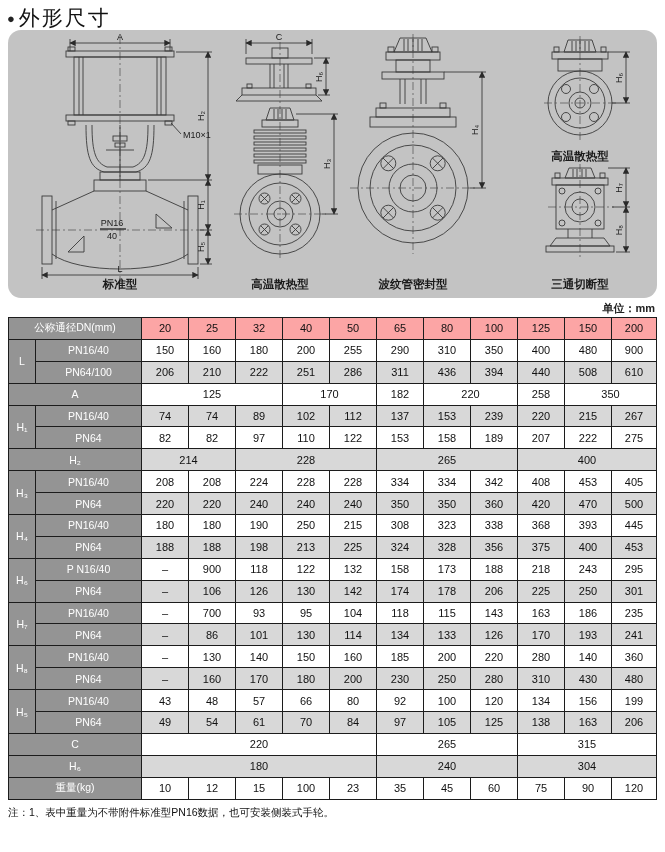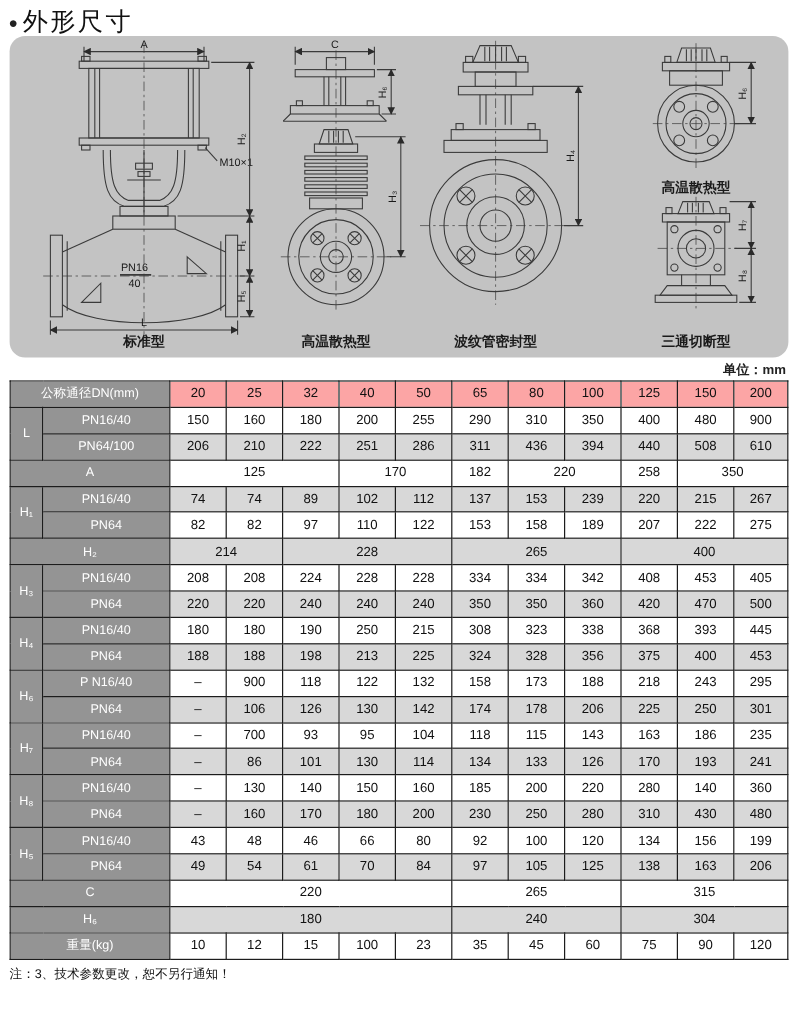--- a/index.html
+++ b/index.html
@@ -543,21 +543,21 @@
         <td class="data">280</td>
         <td class="data">310</td>
         <td class="data">430</td>
         <td class="data">480</td>
       </tr>
       <tr>
         <td class="glabel" rowspan="2">H₅</td>
         <td class="slabel">PN16/40</td>
         <td class="data">43</td>
         <td class="data">48</td>
-        <td class="data">46</td>
+        <td class="data">57</td>
         <td class="data">66</td>
         <td class="data">80</td>
         <td class="data">92</td>
         <td class="data">100</td>
         <td class="data">120</td>
         <td class="data">134</td>
         <td class="data">156</td>
         <td class="data">199</td>
       </tr>
       <tr class="shaded">
@@ -599,15 +599,15 @@
         <td class="data">75</td>
         <td class="data">90</td>
         <td class="data">120</td>
       </tr>
     </tbody>
 </table>
 
 <div class="notes">
   <span class="prefix">注：</span>
   <div class="note-lines">
-    <div>3、技术参数更改，恕不另行通知！</div>
+    <div>1、表中重量为不带附件标准型PN16数据，也可安装侧装式手轮。</div>
   </div>
 </div>
 
 </body></html>

